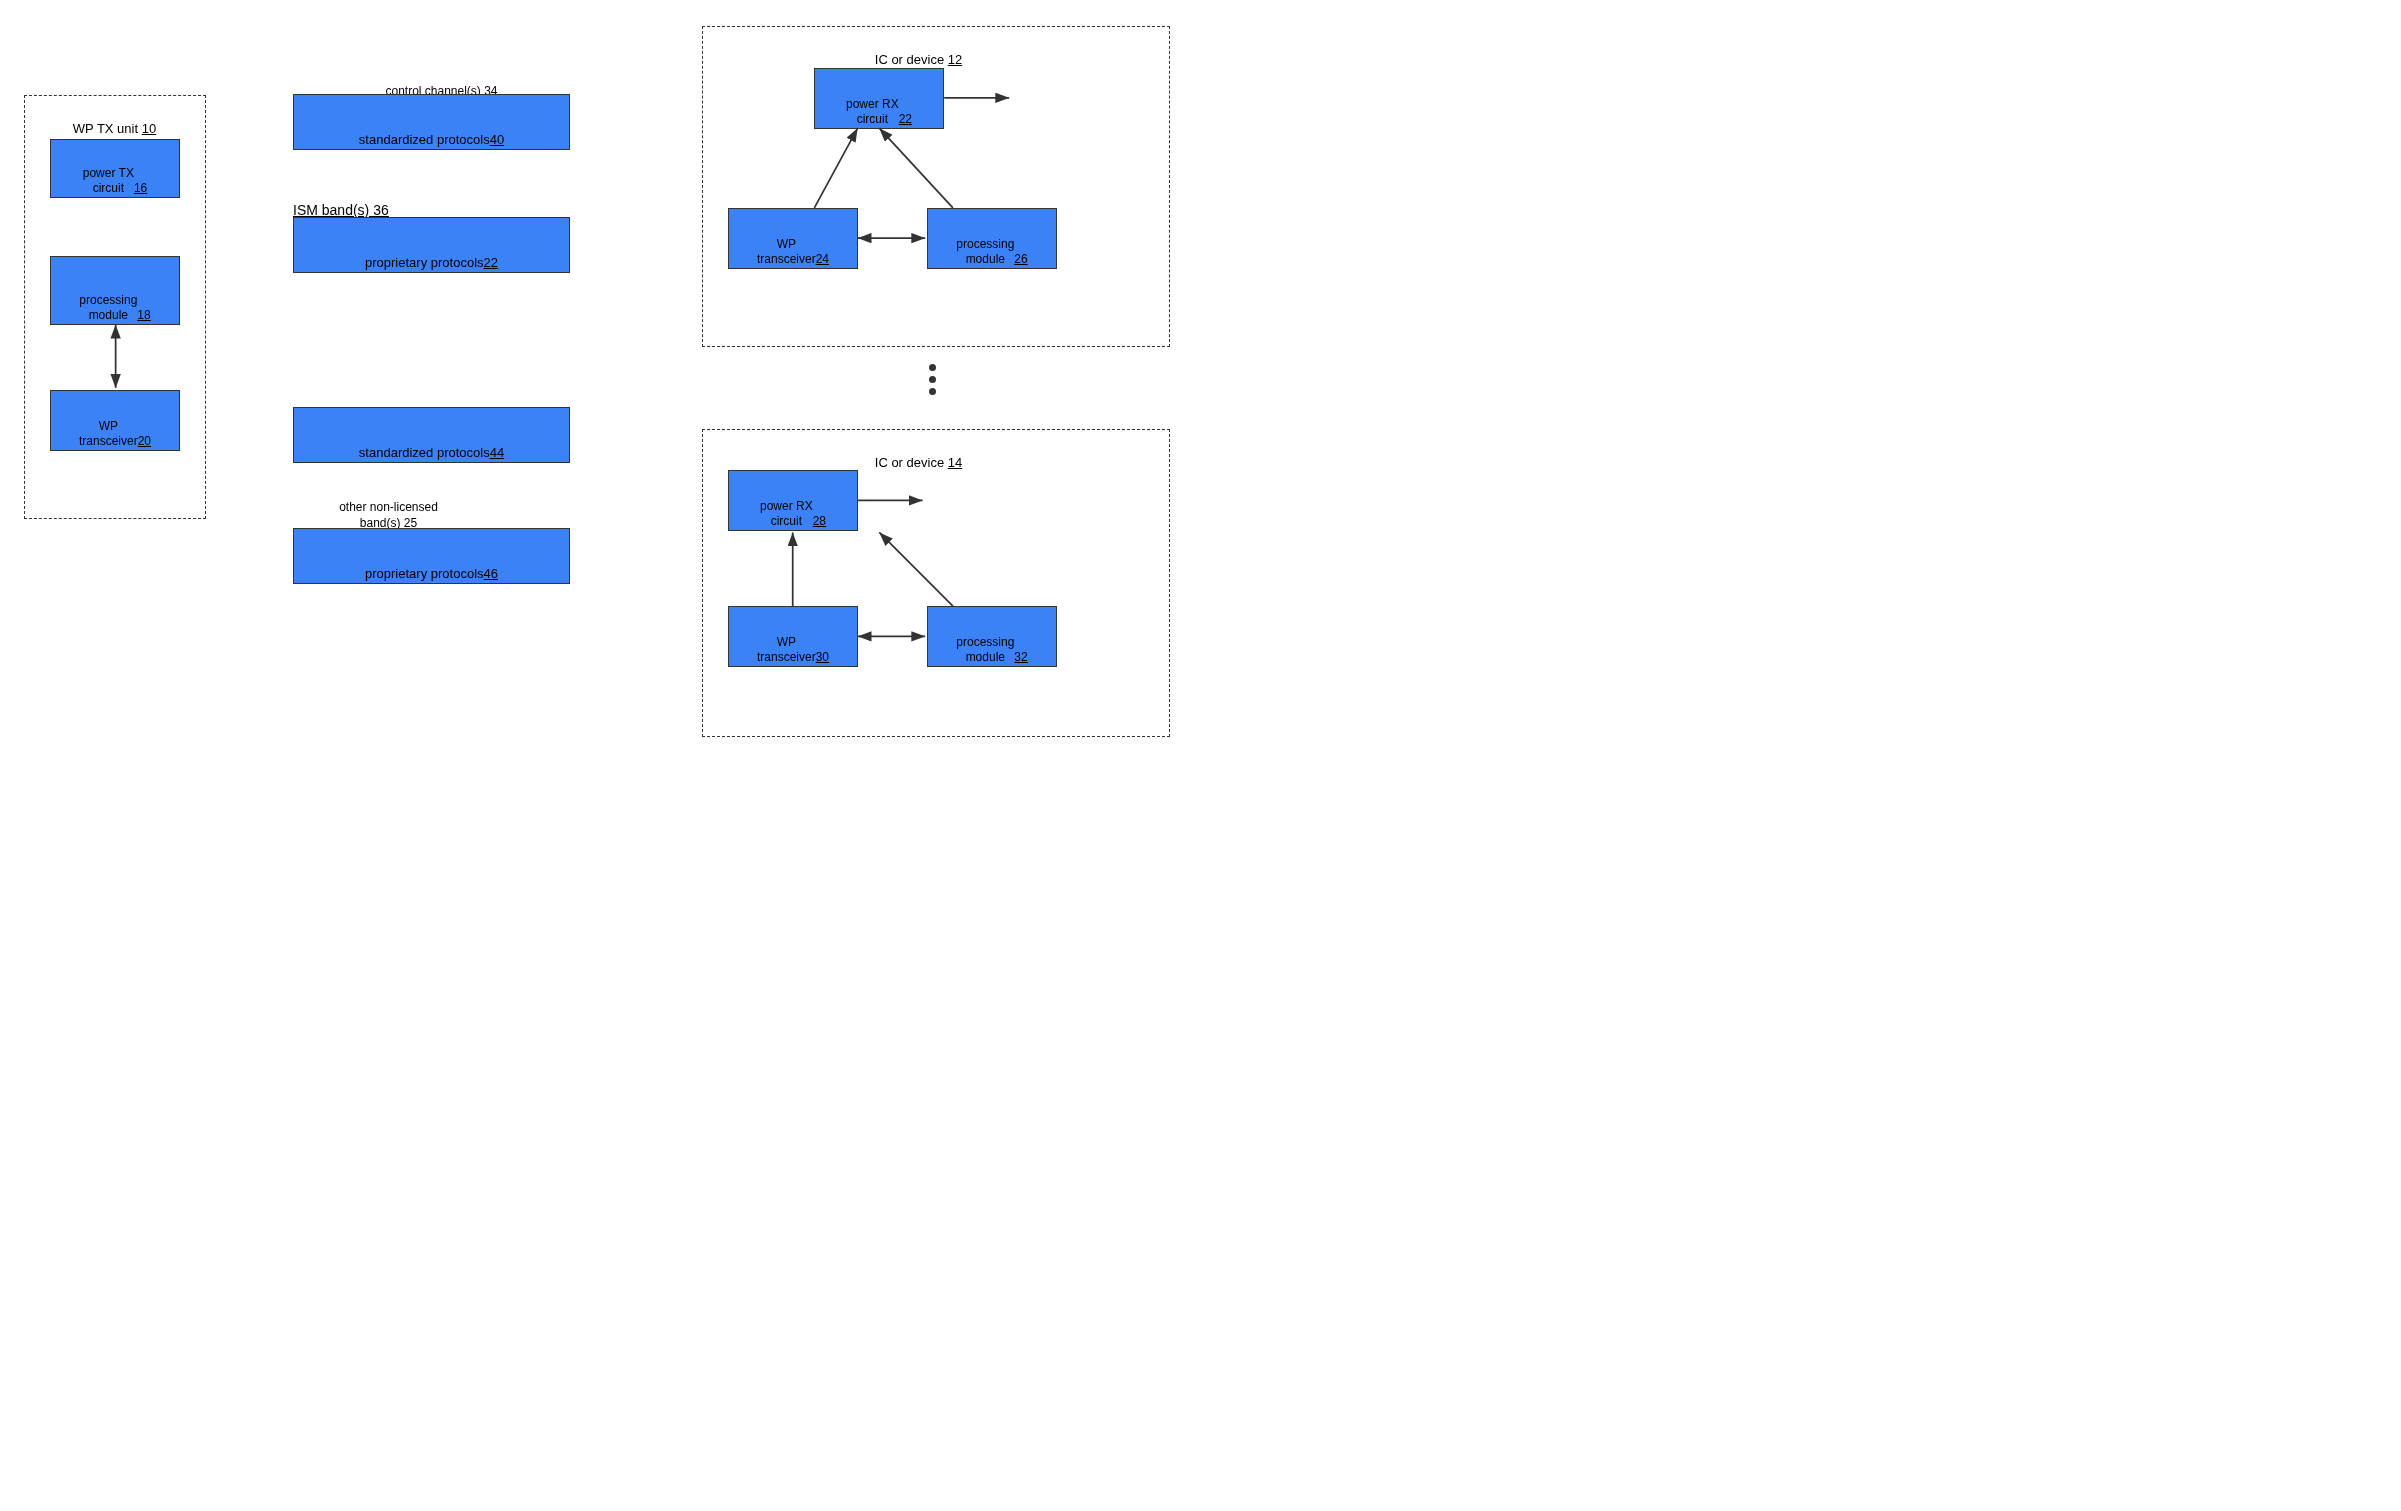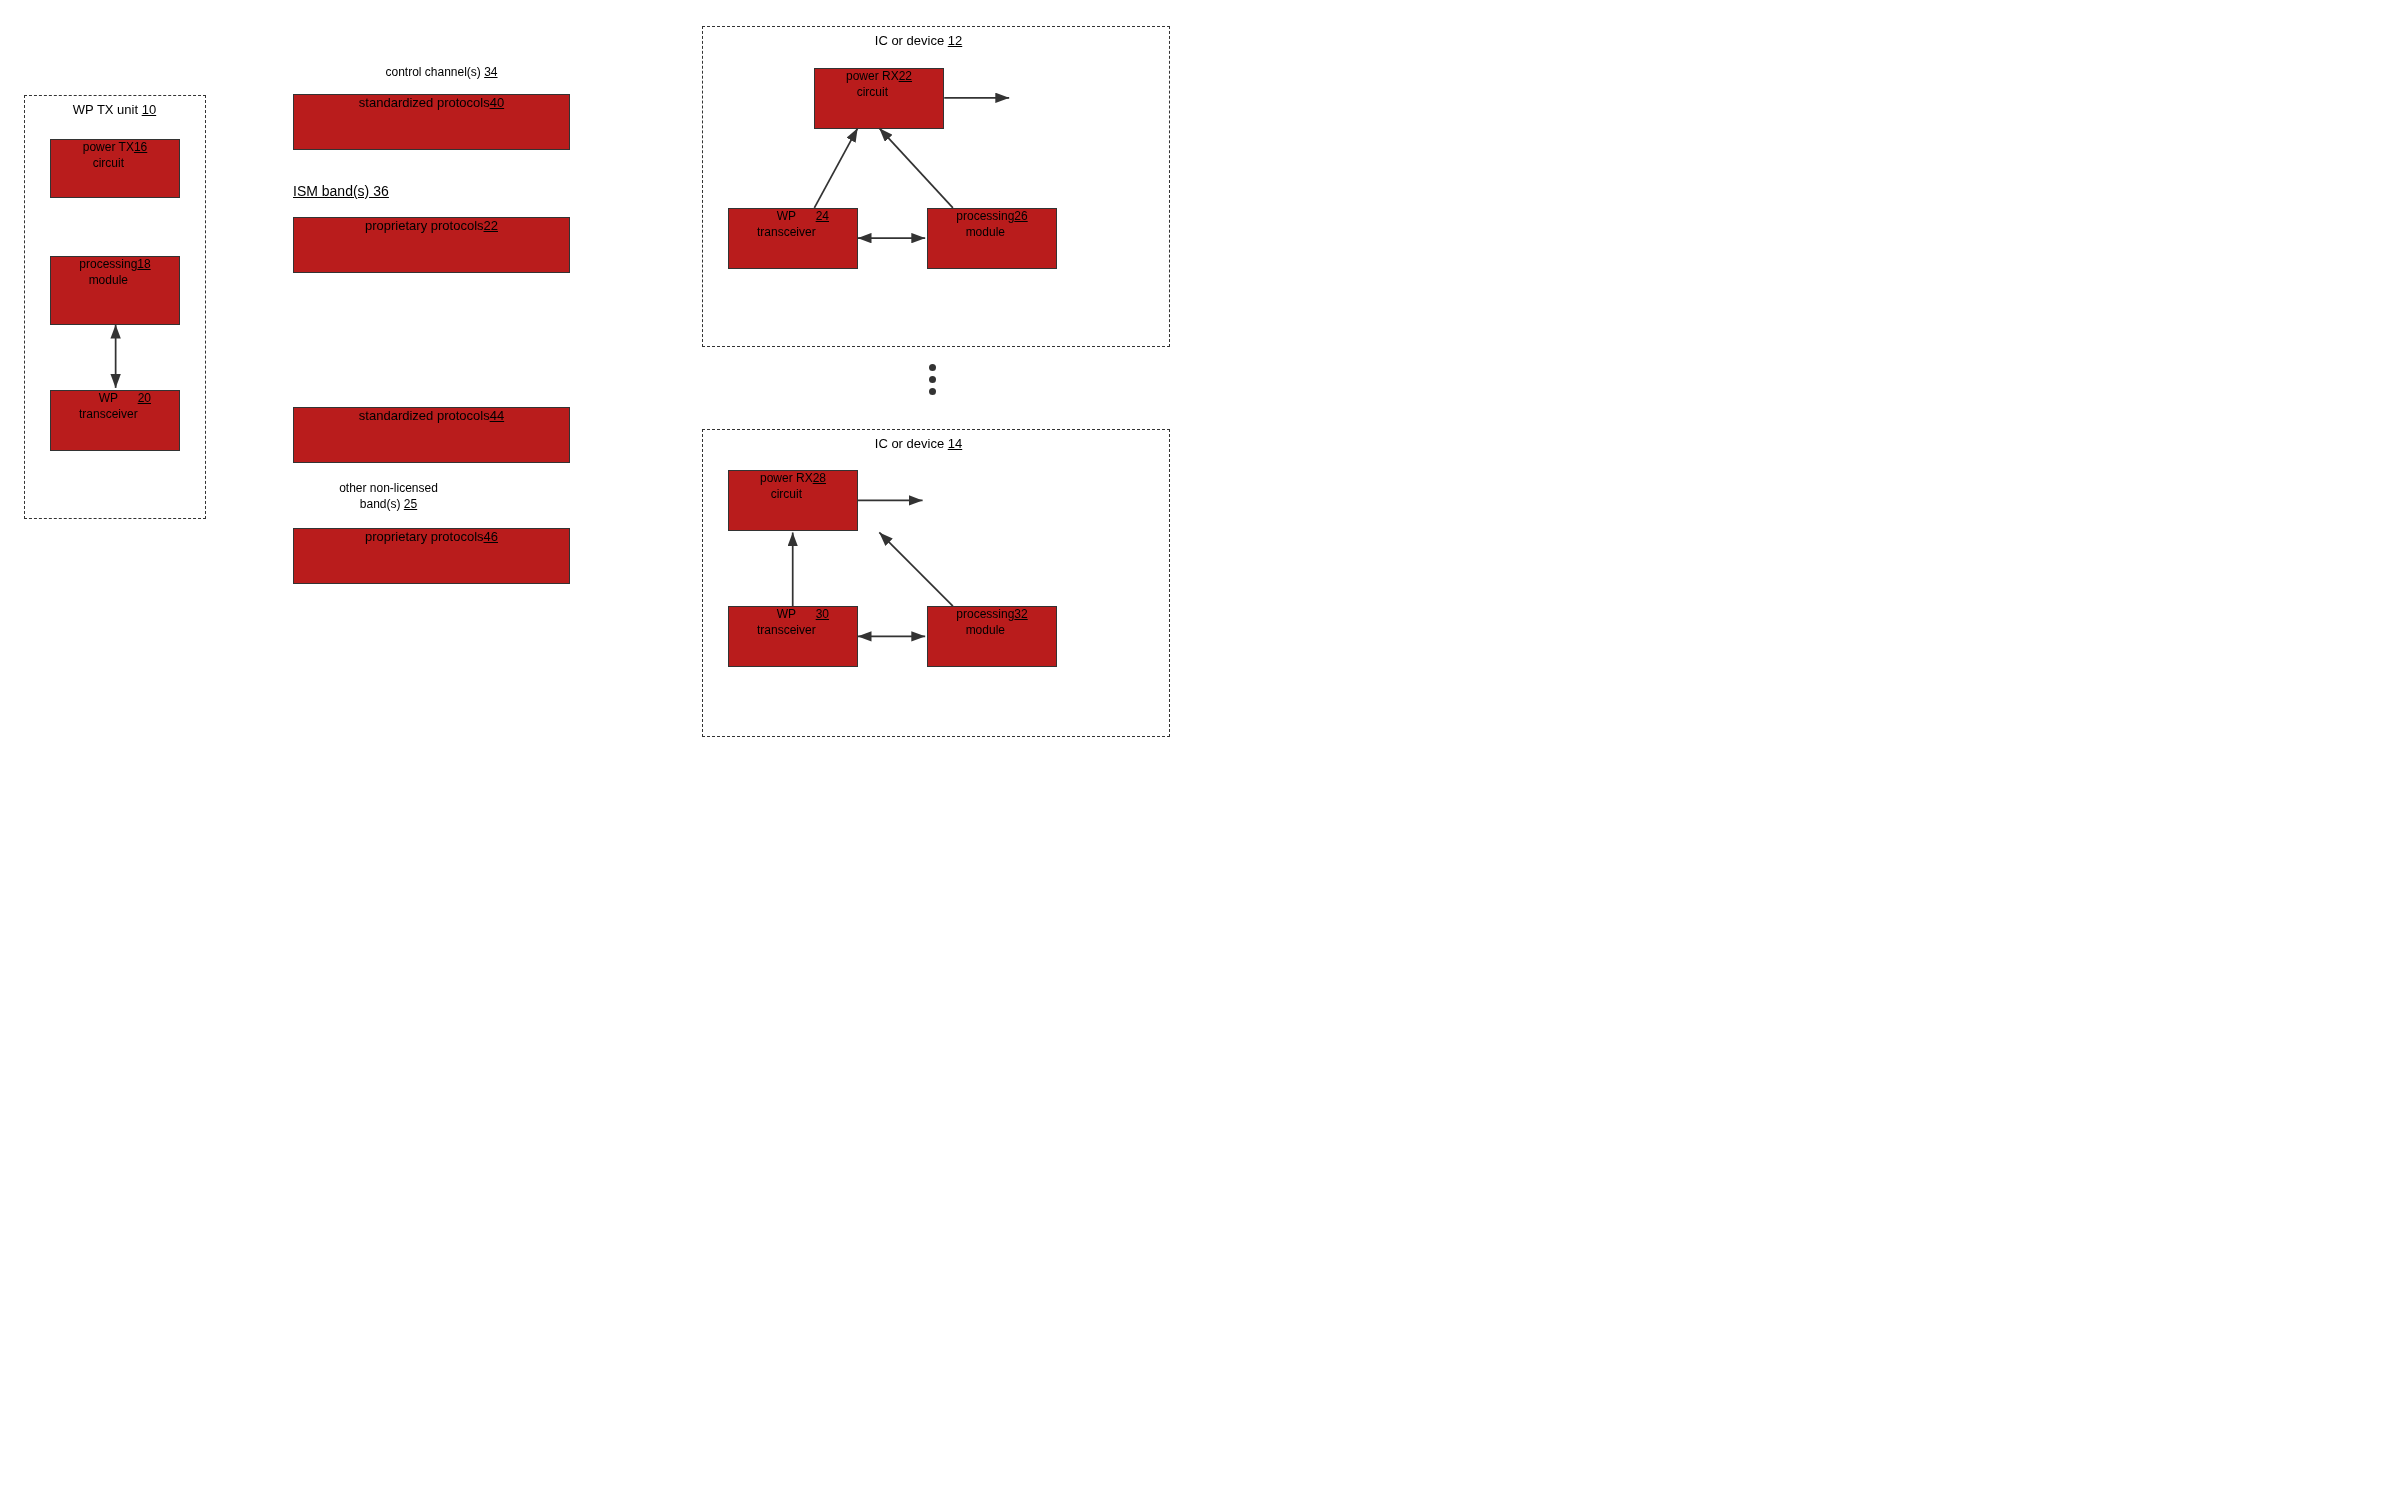--- a/index.html
+++ b/index.html
@@ -18,31 +18,32 @@
       height: 755px;
     }
     .dashed-box {
       position: absolute;
       border: 1.7px dashed #333;
       background: #fff;
     }
     .solid-box {
       position: absolute;
       border: 1.7px solid #333;
-      background: #b91c1c;
+      background: #3b82f6;
       display: flex;
-      align-items: flex-start;
+      align-items: flex-end;
       justify-content: center;
       text-align: center;
       line-height: 1.3;
     }
     .label {
       position: absolute;
       text-align: center;
       line-height: 1.3;
+      margin-top: 19px;
     }
     .underline {
       text-decoration: underline;
     }
     
     svg.arrows {
       position: absolute;
       top: 0;
       left: 0;
       width: 1201px;

